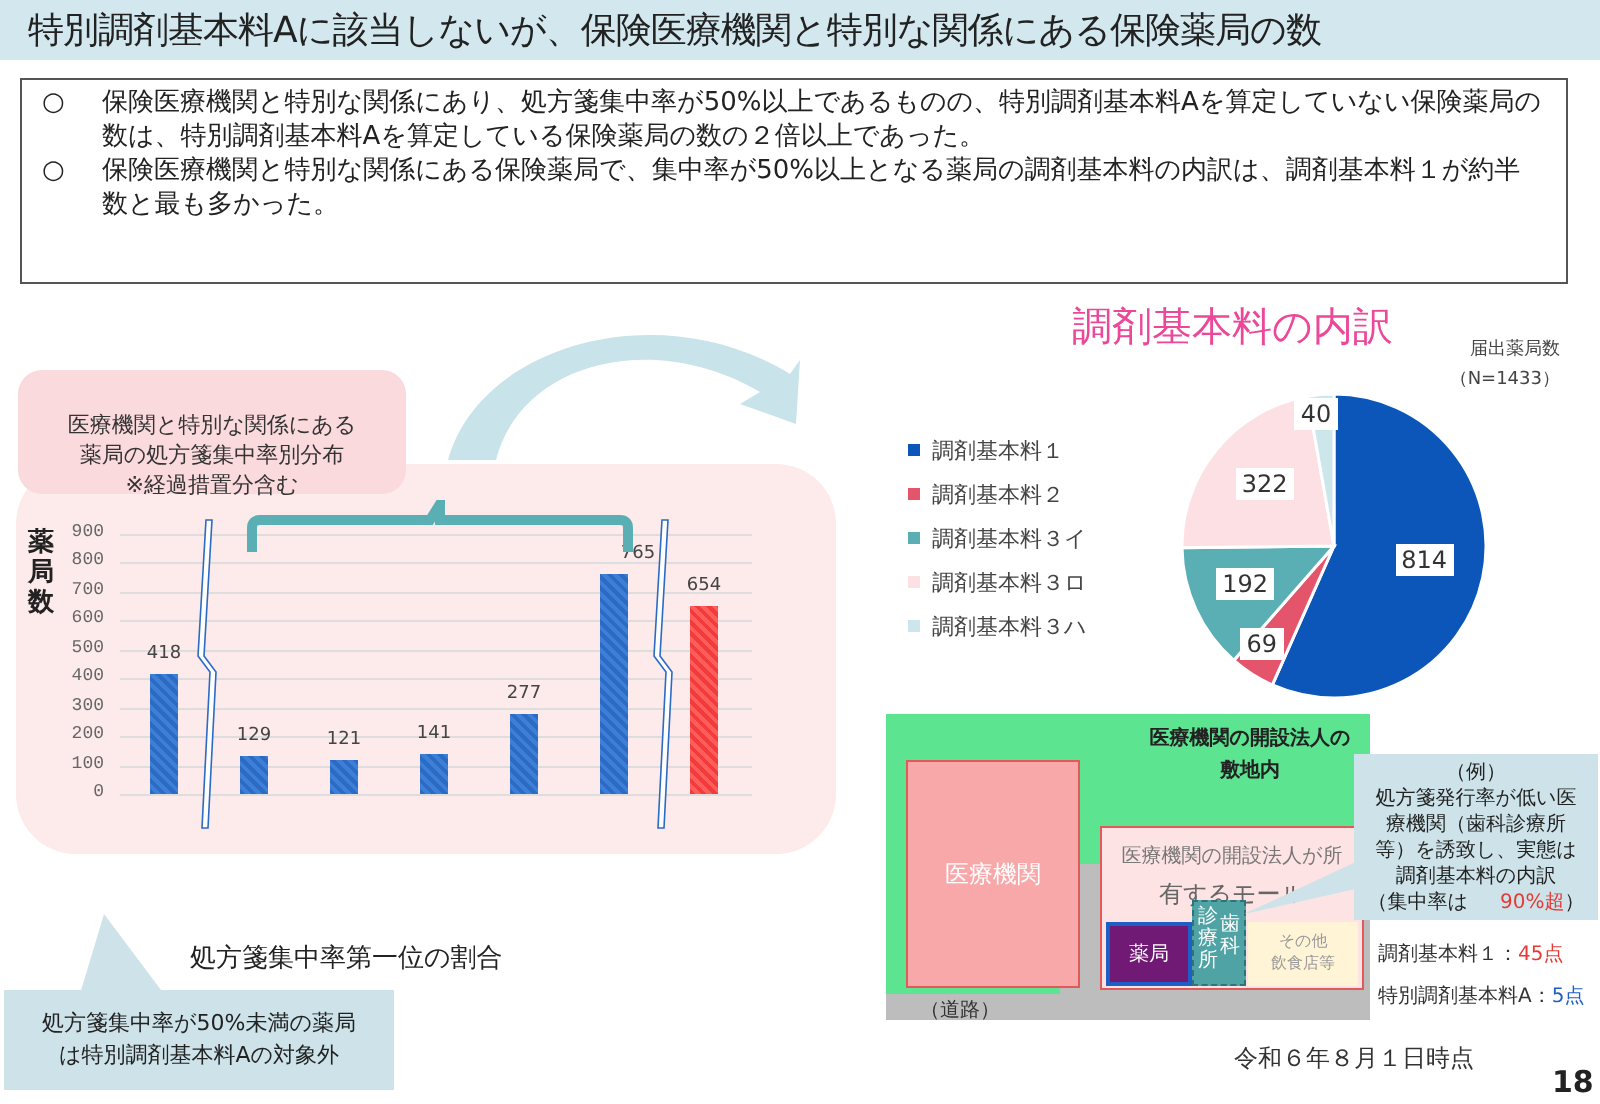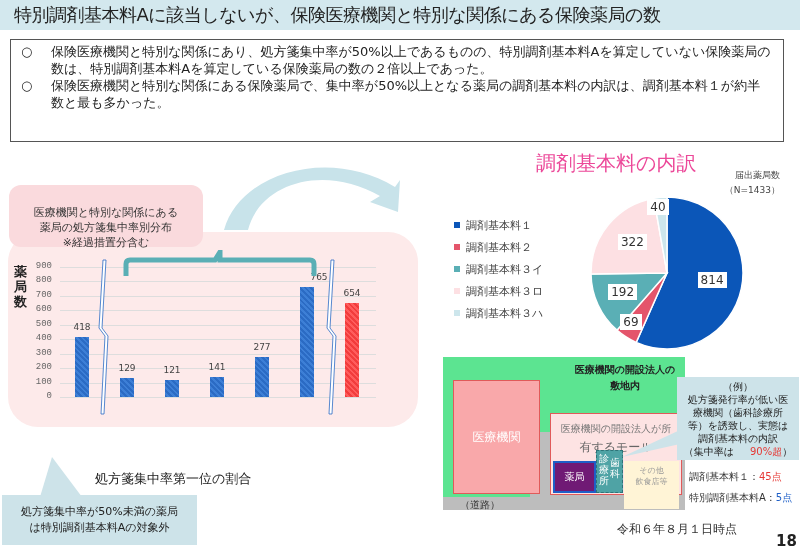--- a/index.html
+++ b/index.html
@@ -33,21 +33,21 @@
   .diagram-road { position: absolute; left: 443px; top: 497px; width: 242px; height: 13px; background: #bdbdbd; }
   .diagram-road-mid { position: absolute; left: 530px; top: 432px; width: 155px; height: 78px; background: #bdbdbd; }
   .hospital { position: absolute; left: 453px; top: 380px; width: 87px; height: 114px; background: #f9a8aa; border: 1px solid #e05a5a; color: #fff; font-size: 12px; display: flex; align-items: center; justify-content: center; }
   .green-title { position: absolute; left: 555px; top: 362px; font-size: 10px; font-weight: bold; color: #222; text-align: center; width: 140px; line-height: 16px; }
   .mall { position: absolute; left: 550px; top: 413px; width: 132px; height: 82px; background: #fde3e3; border: 1px solid #e05a5a; }
   .mall-label { position: absolute; left: 551px; top: 420px; width: 130px; text-align: center; font-size: 10px; color: #777; line-height: 18px; }
   .mall-label b { font-weight: normal; font-size: 12px; color: #666; }
   .pharmacy { position: absolute; left: 553px; top: 461px; width: 43px; height: 32px; background: #701a75; border: 2px solid #1e5fc7; color: #fff; font-size: 10px; display: flex; align-items: center; justify-content: center; }
   .clinic { position: absolute; left: 596px; top: 450px; width: 27px; height: 43px; background: #4fa3a5; border: 1px dashed #2d7478; color: #fff; font-size: 10px; display: flex; justify-content: space-between; padding: 2px; line-height: 11px; }
   .clinic span { width: 10px; }
-  .others { position: absolute; left: 624px; top: 461px; width: 55px; height: 48px; background: #fff4d6; color: #999; font-size: 8px; text-align: center; line-height: 11px; padding-top: 4px; }
+  .others { position: absolute; left: 624px; top: 461px; width: 55px; height: 32px; background: #fff4d6; color: #999; font-size: 8px; text-align: center; line-height: 11px; padding-top: 4px; }
   .road-label { position: absolute; left: 460px; top: 498px; font-size: 10px; color: #333; }
   .example-box { position: absolute; left: 677px; top: 377px; width: 122px; height: 83px; background: #cde3e9; font-size: 10px; line-height: 13px; text-align: center; color: #222; padding-top: 3px; }
   .example-box .red-txt { color: #e53935; margin-left: 16px; }
   .fee-line { position: absolute; left: 689px; font-size: 10px; color: #333; }
   .fee-line .v1 { color: #e53935; }
   .fee-line .v2 { color: #1e5fc7; }
   .source { position: absolute; left: 617px; top: 521px; font-size: 12px; color: #333; line-height: 16px; }
   .page-num { position: absolute; left: 776px; top: 532px; font-size: 15px; font-weight: bold; color: #222; }
 </style>
 </head>

